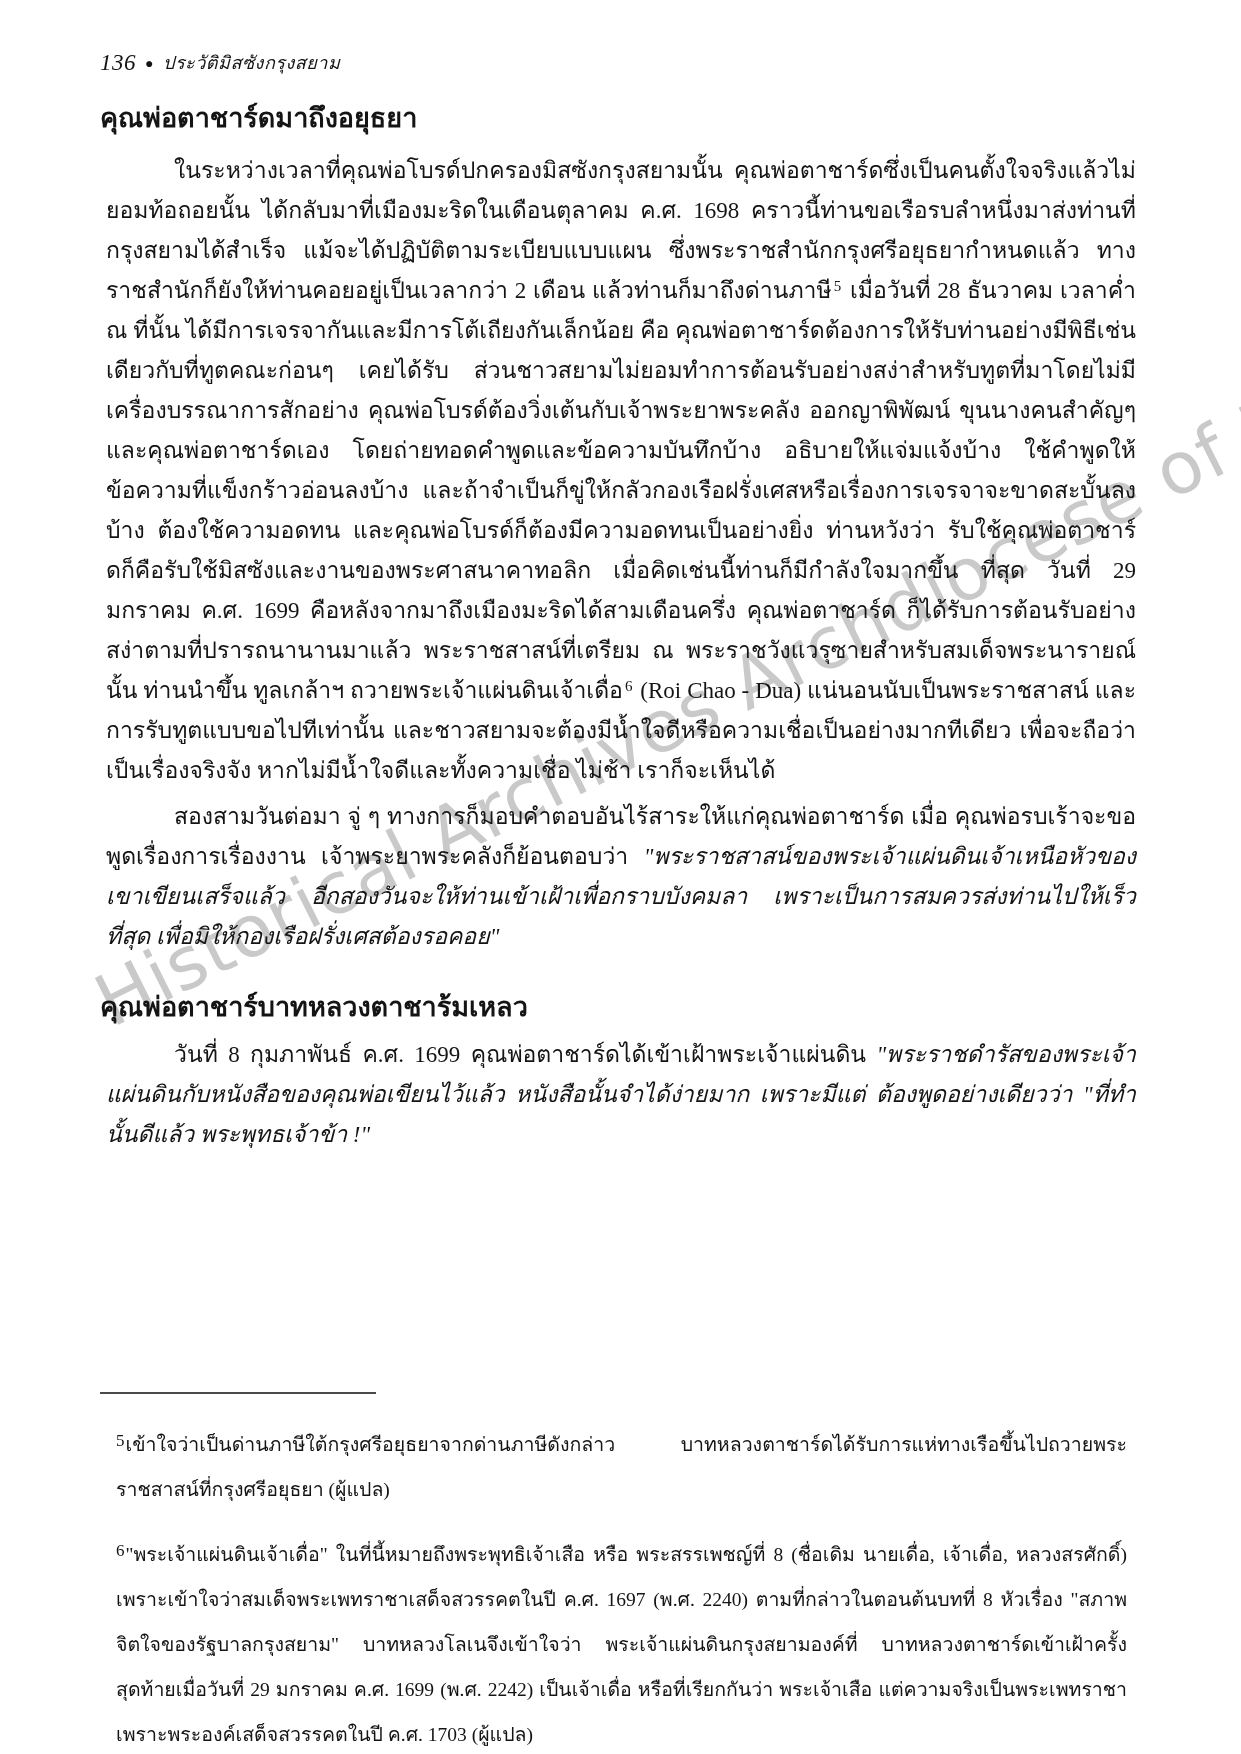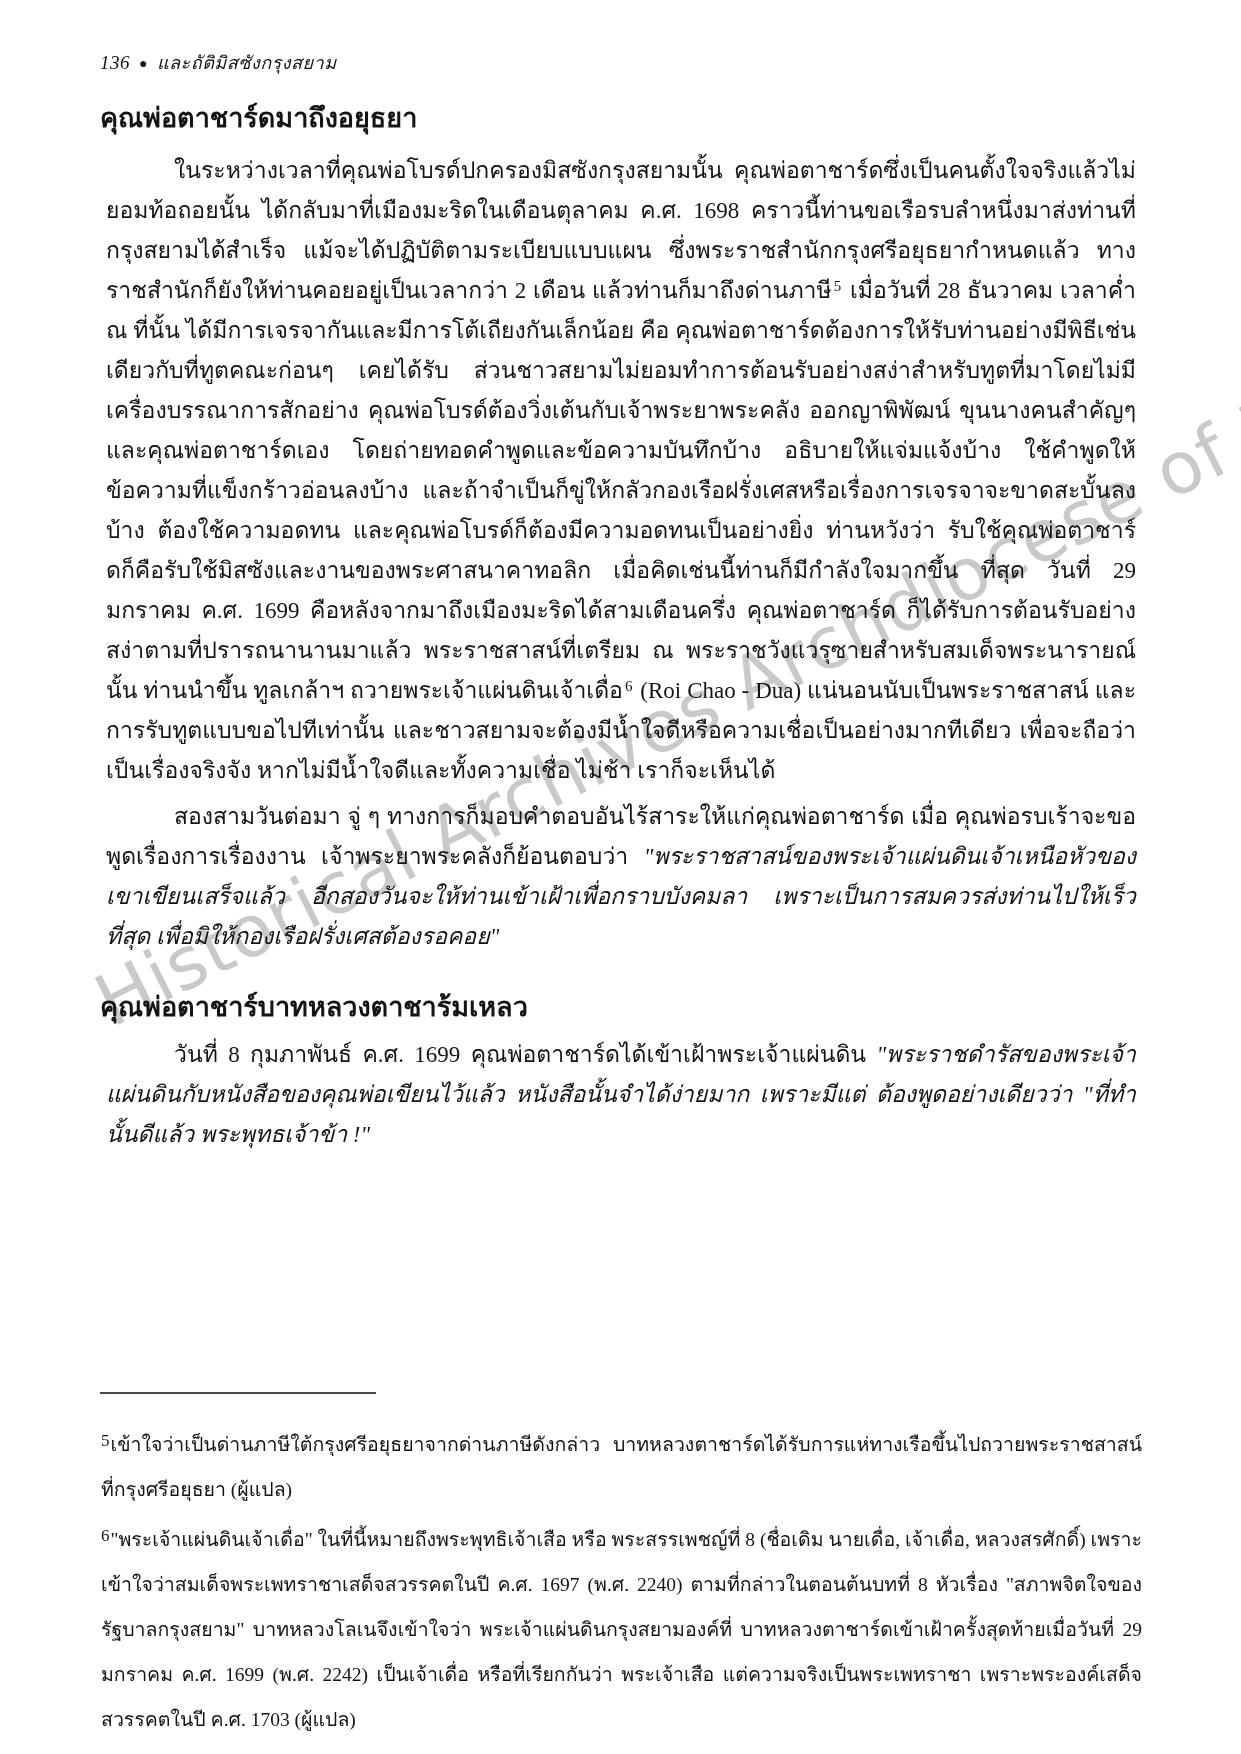--- a/index.html
+++ b/index.html
@@ -45,21 +45,21 @@
     position: absolute;
     left: 100px;
     top: 48px;
     font-style: italic;
     font-size: 18px;
     letter-spacing: 0.5px;
     display: flex;
     align-items: center;
     gap: 9px;
   }
-  .running-head .pageno { font-size: 19px; }
+  .running-head .pageno { font-size: 23px; }
   .running-head .bullet {
     font-style: normal;
     font-size: 14px;
     line-height: 1;
     position: relative;
     top: 1px;
   }
 
   
   .content {
@@ -103,41 +103,41 @@
   .fn-rule {
     width: 276px;
     height: 0;
     border-top: 2px solid #4a4a4a;
     margin: 0 0 24px 0;
   }
   .footnote {
     font-size: 19.5px;
     line-height: 45px;
     text-align: justify;
-    margin: 1px;
+    margin: 16px;
   }
   .footnote .fn-marker {
     font-size: 17px;
     vertical-align: 5px;
     padding-right: 1px;
   }
 </style>
 </head>
 <body>
 
 <div class="page">
 
   <div class="watermark">Historical Archives Archdiocese of Bangkok</div>
 
   <div class="layer">
 
     <div class="running-head">
       <span class="pageno">136</span>
       <span class="bullet">●</span>
-      <span class="book-title">และถัติมิสซังกรุงสยาม</span>
+      <span class="book-title">ประวัติมิสซังกรุงสยาม</span>
     </div>
 
     <div class="content">
 
       <h2 class="section-heading">คุณพ่อตาชาร์ดมาถึงอยุธยา</h2>
 
       <p class="body-para"><span>ในระหว่างเวลาที่คุณพ่อโบรด์ปกครองมิสซังกรุงสยามนั้น คุณพ่อตาชาร์ดซึ่งเป็นคนตั้งใจจริงแล้วไม่ยอมท้อถอยนั้น ได้กลับมาที่เมืองมะริดในเดือนตุลาคม ค.ศ. 1698 คราวนี้ท่านขอเรือรบลำหนึ่งมาส่งท่านที่กรุงสยามได้สำเร็จ แม้จะได้ปฏิบัติตามระเบียบแบบแผน ซึ่งพระราชสำนักกรุงศรีอยุธยากำหนดแล้ว ทางราชสำนักก็ยังให้ท่านคอยอยู่เป็นเวลากว่า 2 เดือน แล้วท่านก็มาถึงด่านภาษี</span><sup class="fnref">5</sup> <span>เมื่อวันที่ 28 ธันวาคม เวลาค่ำ ณ ที่นั้น ได้มีการเจรจากันและมีการโต้เถียงกันเล็กน้อย คือ คุณพ่อตาชาร์ดต้องการให้รับท่านอย่างมีพิธีเช่นเดียวกับที่ทูตคณะก่อนๆ เคยได้รับ ส่วนชาวสยามไม่ยอมทำการต้อนรับอย่างสง่าสำหรับทูตที่มาโดยไม่มีเครื่องบรรณาการสักอย่าง คุณพ่อโบรด์ต้องวิ่งเต้นกับเจ้าพระยาพระคลัง ออกญาพิพัฒน์ ขุนนางคนสำคัญๆ และคุณพ่อตาชาร์ดเอง โดยถ่ายทอดคำพูดและข้อความบันทึกบ้าง อธิบายให้แจ่มแจ้งบ้าง ใช้คำพูดให้ข้อความที่แข็งกร้าวอ่อนลงบ้าง และถ้าจำเป็นก็ขู่ให้กลัวกองเรือฝรั่งเศสหรือเรื่องการเจรจาจะขาดสะบั้นลงบ้าง ต้องใช้ความอดทน และคุณพ่อโบรด์ก็ต้องมีความอดทนเป็นอย่างยิ่ง ท่านหวังว่า รับใช้คุณพ่อตาชาร์ดก็คือรับใช้มิสซังและงานของพระศาสนาคาทอลิก เมื่อคิดเช่นนี้ท่านก็มีกำลังใจมากขึ้น ที่สุด วันที่ 29 มกราคม ค.ศ. 1699 คือหลังจากมาถึงเมืองมะริดได้สามเดือนครึ่ง คุณพ่อตาชาร์ด ก็ได้รับการต้อนรับอย่างสง่าตามที่ปรารถนานานมาแล้ว พระราชสาสน์ที่เตรียม ณ พระราชวังแวรุซายสำหรับสมเด็จพระนารายณ์นั้น ท่านนำขึ้น ทูลเกล้าฯ ถวายพระเจ้าแผ่นดินเจ้าเดื่อ</span><sup class="fnref">6</sup> <span>(Roi Chao - Dua) แน่นอนนับเป็นพระราชสาสน์ และการรับทูตแบบขอไปทีเท่านั้น และชาวสยามจะต้องมีน้ำใจดีหรือความเชื่อเป็นอย่างมากทีเดียว เพื่อจะถือว่าเป็นเรื่องจริงจัง หากไม่มีน้ำใจดีและทั้งความเชื่อ ไม่ช้า เราก็จะเห็นได้</span></p>
 
       <p class="body-para"><span>สองสามวันต่อมา จู่ ๆ ทางการก็มอบคำตอบอันไร้สาระให้แก่คุณพ่อตาชาร์ด เมื่อ คุณพ่อรบเร้าจะขอพูดเรื่องการเรื่องงาน เจ้าพระยาพระคลังก็ย้อนตอบว่า </span><span class="q">"พระราชสาสน์ของพระเจ้าแผ่นดินเจ้าเหนือหัวของเขาเขียนเสร็จแล้ว อีกสองวันจะให้ท่านเข้าเฝ้าเพื่อกราบบังคมลา เพราะเป็นการสมควรส่งท่านไปให้เร็วที่สุด เพื่อมิให้กองเรือฝรั่งเศสต้องรอคอย"</span></p>
 

